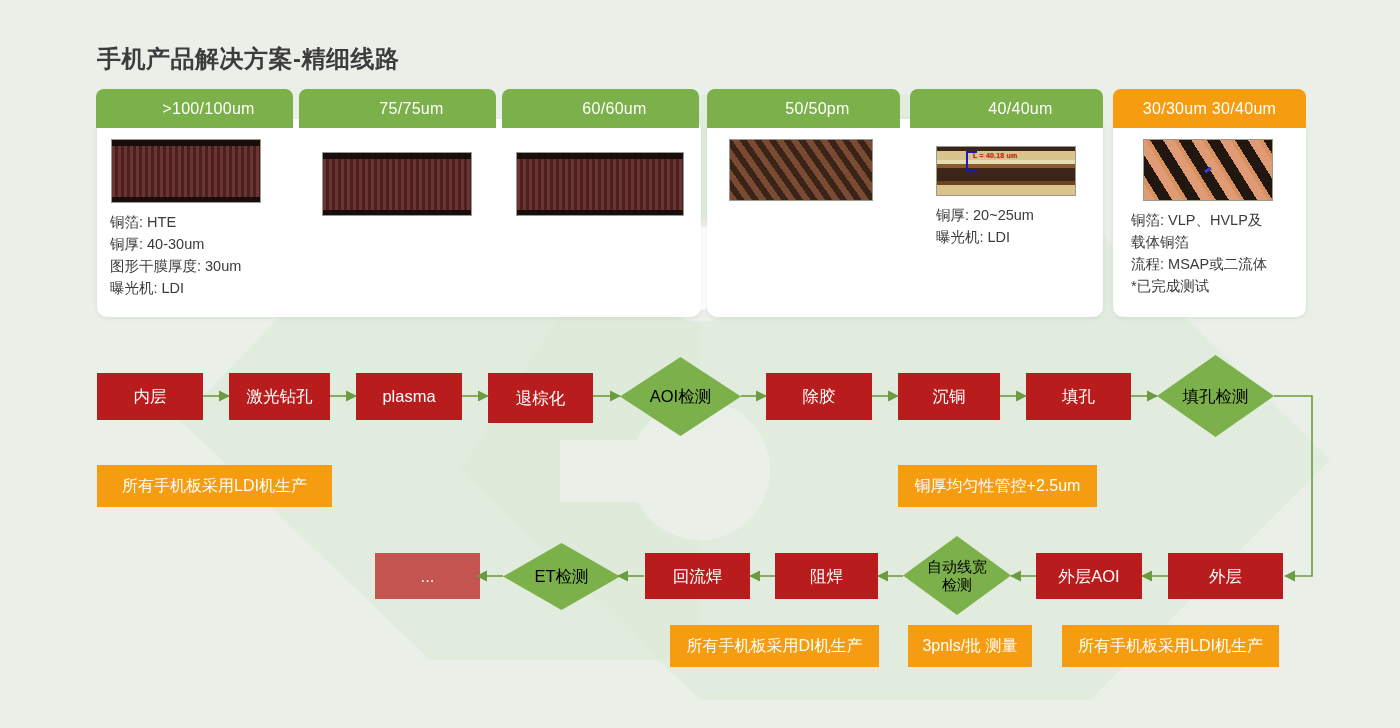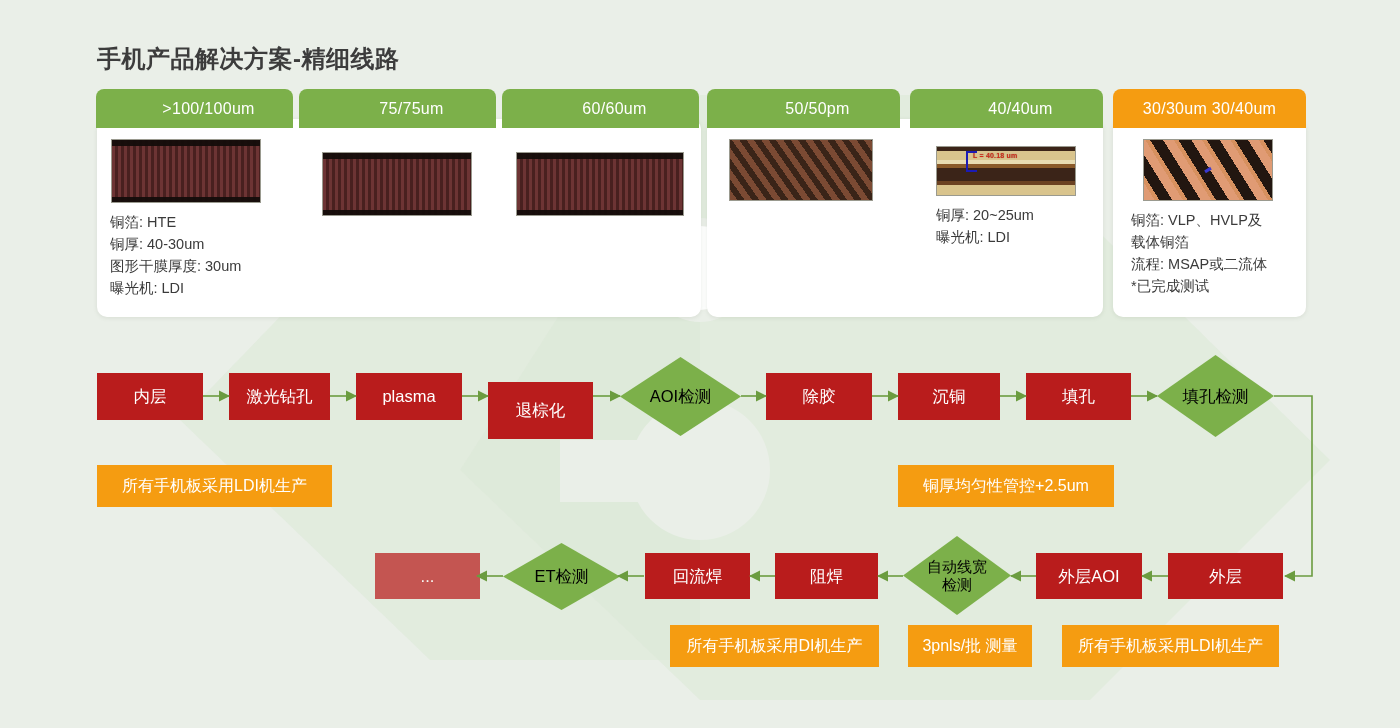--- a/index.html
+++ b/index.html
@@ -235,21 +235,21 @@
 
 <div class="node" style="left:97px;top:373px;width:106px;height:47px;">
   <span>内层</span>
 </div>
 <div class="node" style="left:229px;top:373px;width:101px;height:47px;">
   <span>激光钻孔</span>
 </div>
 <div class="node" style="left:356px;top:373px;width:106px;height:47px;">
   <span>plasma</span>
 </div>
-<div class="node" style="left:488px;top:382px;width:105px;height:57px;">
+<div class="node" style="left:488px;top:373px;width:105px;height:50px;">
   <span>退棕化</span>
 </div>
 <div class="diamond" style="left:620px;top:357px;width:121px;height:79px;">
   <div class="dshape"></div>
   <span class="dlabel">AOI检测</span>
 </div>
 <div class="node" style="left:766px;top:373px;width:106px;height:47px;">
   <span>除胶</span>
 </div>
 <div class="node" style="left:898px;top:373px;width:102px;height:47px;">
@@ -284,21 +284,21 @@
 <div class="node" style="left:1036px;top:553px;width:106px;height:46px;">
   <span>外层AOI</span>
 </div>
 <div class="node" style="left:1168px;top:553px;width:115px;height:46px;">
   <span>外层</span>
 </div>
 
 <div class="tag" style="left:97px;top:465px;width:235px;height:42px;">
   <span>所有手机板采用LDI机生产</span>
 </div>
-<div class="tag" style="left:898px;top:465px;width:216px;height:42px;">
+<div class="tag" style="left:898px;top:465px;width:199px;height:42px;">
   <span>铜厚均匀性管控+2.5um</span>
 </div>
 <div class="tag" style="left:670px;top:625px;width:209px;height:42px;">
   <span>所有手机板采用DI机生产</span>
 </div>
 <div class="tag" style="left:908px;top:625px;width:124px;height:42px;">
   <span>3pnls/批 测量</span>
 </div>
 <div class="tag" style="left:1062px;top:625px;width:217px;height:42px;">
   <span>所有手机板采用LDI机生产</span>

